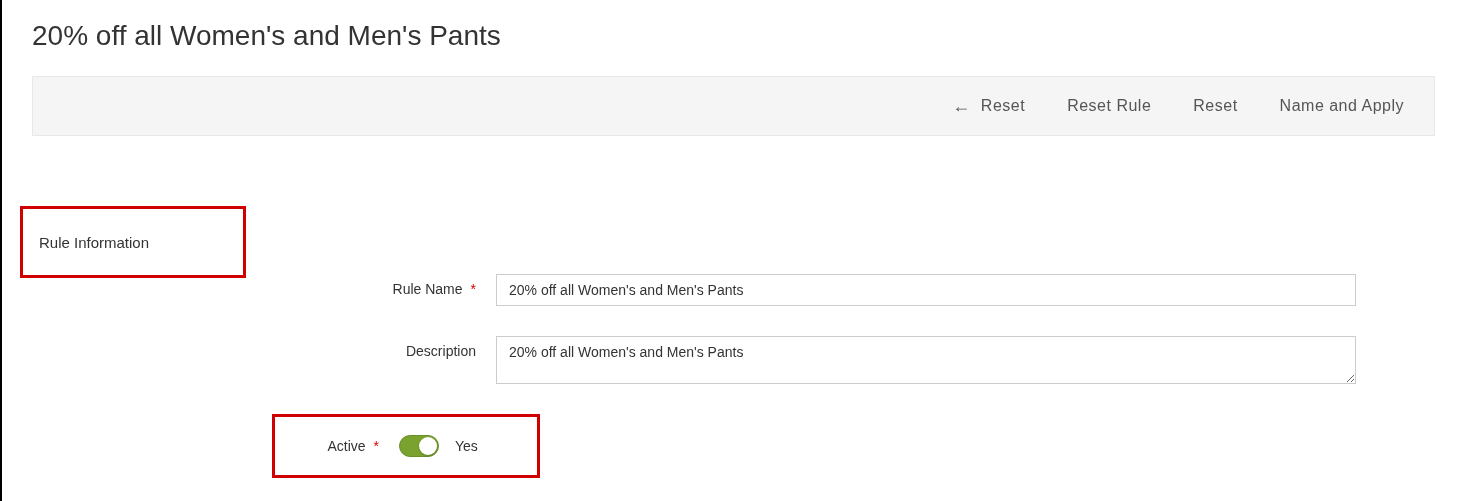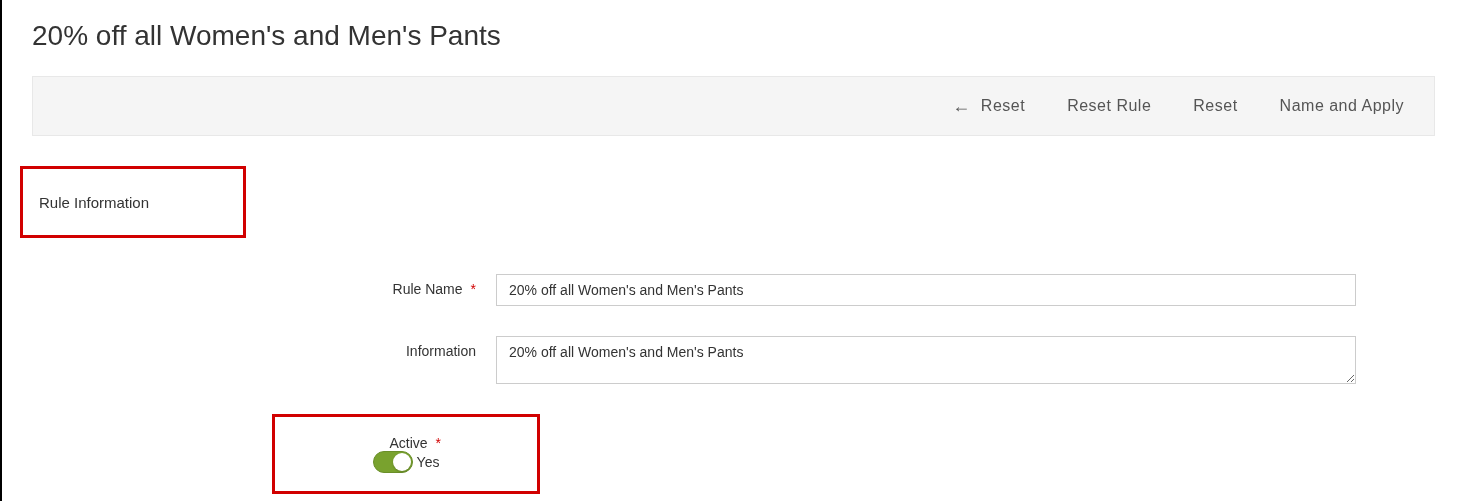--- a/index.html
+++ b/index.html
@@ -53,20 +53,21 @@
       gap: 40px;
     }
     .side-tab {
       border: 3px solid #d10000;
       padding: 22px 30px 22px 16px;
       width: 226px;
       height: 72px;
       display: flex;
       align-items: center;
       margin-left: -12px;
+      margin-top: 40px;
     }
     .side-tab-label {
       font-size: 15px;
       color: #333;
       font-weight: 500;
     }
     .form-area {
       flex: 1;
       padding-top: 108px;
     }
@@ -114,30 +115,29 @@
       resize: both;
       height: 48px;
     }
     .active-row-box {
       border: 3px solid #d10000;
       padding: 18px 14px;
       display: flex;
       align-items: center;
       width: 268px;
       margin-left: -64px;
-      flex-direction: column;
     }
     .active-row-box .form-label-wrap {
       width: 110px;
       padding-top: 0;
     }
     .toggle-wrap {
       display: flex;
       align-items: center;
-      gap: 4px;
+      gap: 16px;
     }
     .toggle-switch {
       width: 40px;
       height: 22px;
       background: #79a22e;
       border-radius: 11px;
       position: relative;
       cursor: pointer;
       border: 1px solid #6a8f29;
     }
@@ -190,21 +190,21 @@
       <div class="form-row">
         <div class="form-label-wrap">
           <span class="form-label">Rule Name</span>
           <span class="required-star">*</span>
         </div>
         <input type="text" class="form-input" value="20% off all Women's and Men's Pants" style="">
       </div>
 
       <div class="form-row">
         <div class="form-label-wrap">
-          <span class="form-label">Information</span>
+          <span class="form-label">Description</span>
         </div>
         <textarea class="form-textarea" style="">20% off all Women's and Men's Pants</textarea>
       </div>
 
       <div class="form-row" style="margin-left:50px;">
         <div class="active-row-box">
           <div class="form-label-wrap">
             <span class="form-label">Active</span>
             <span class="required-star">*</span>
           </div>

